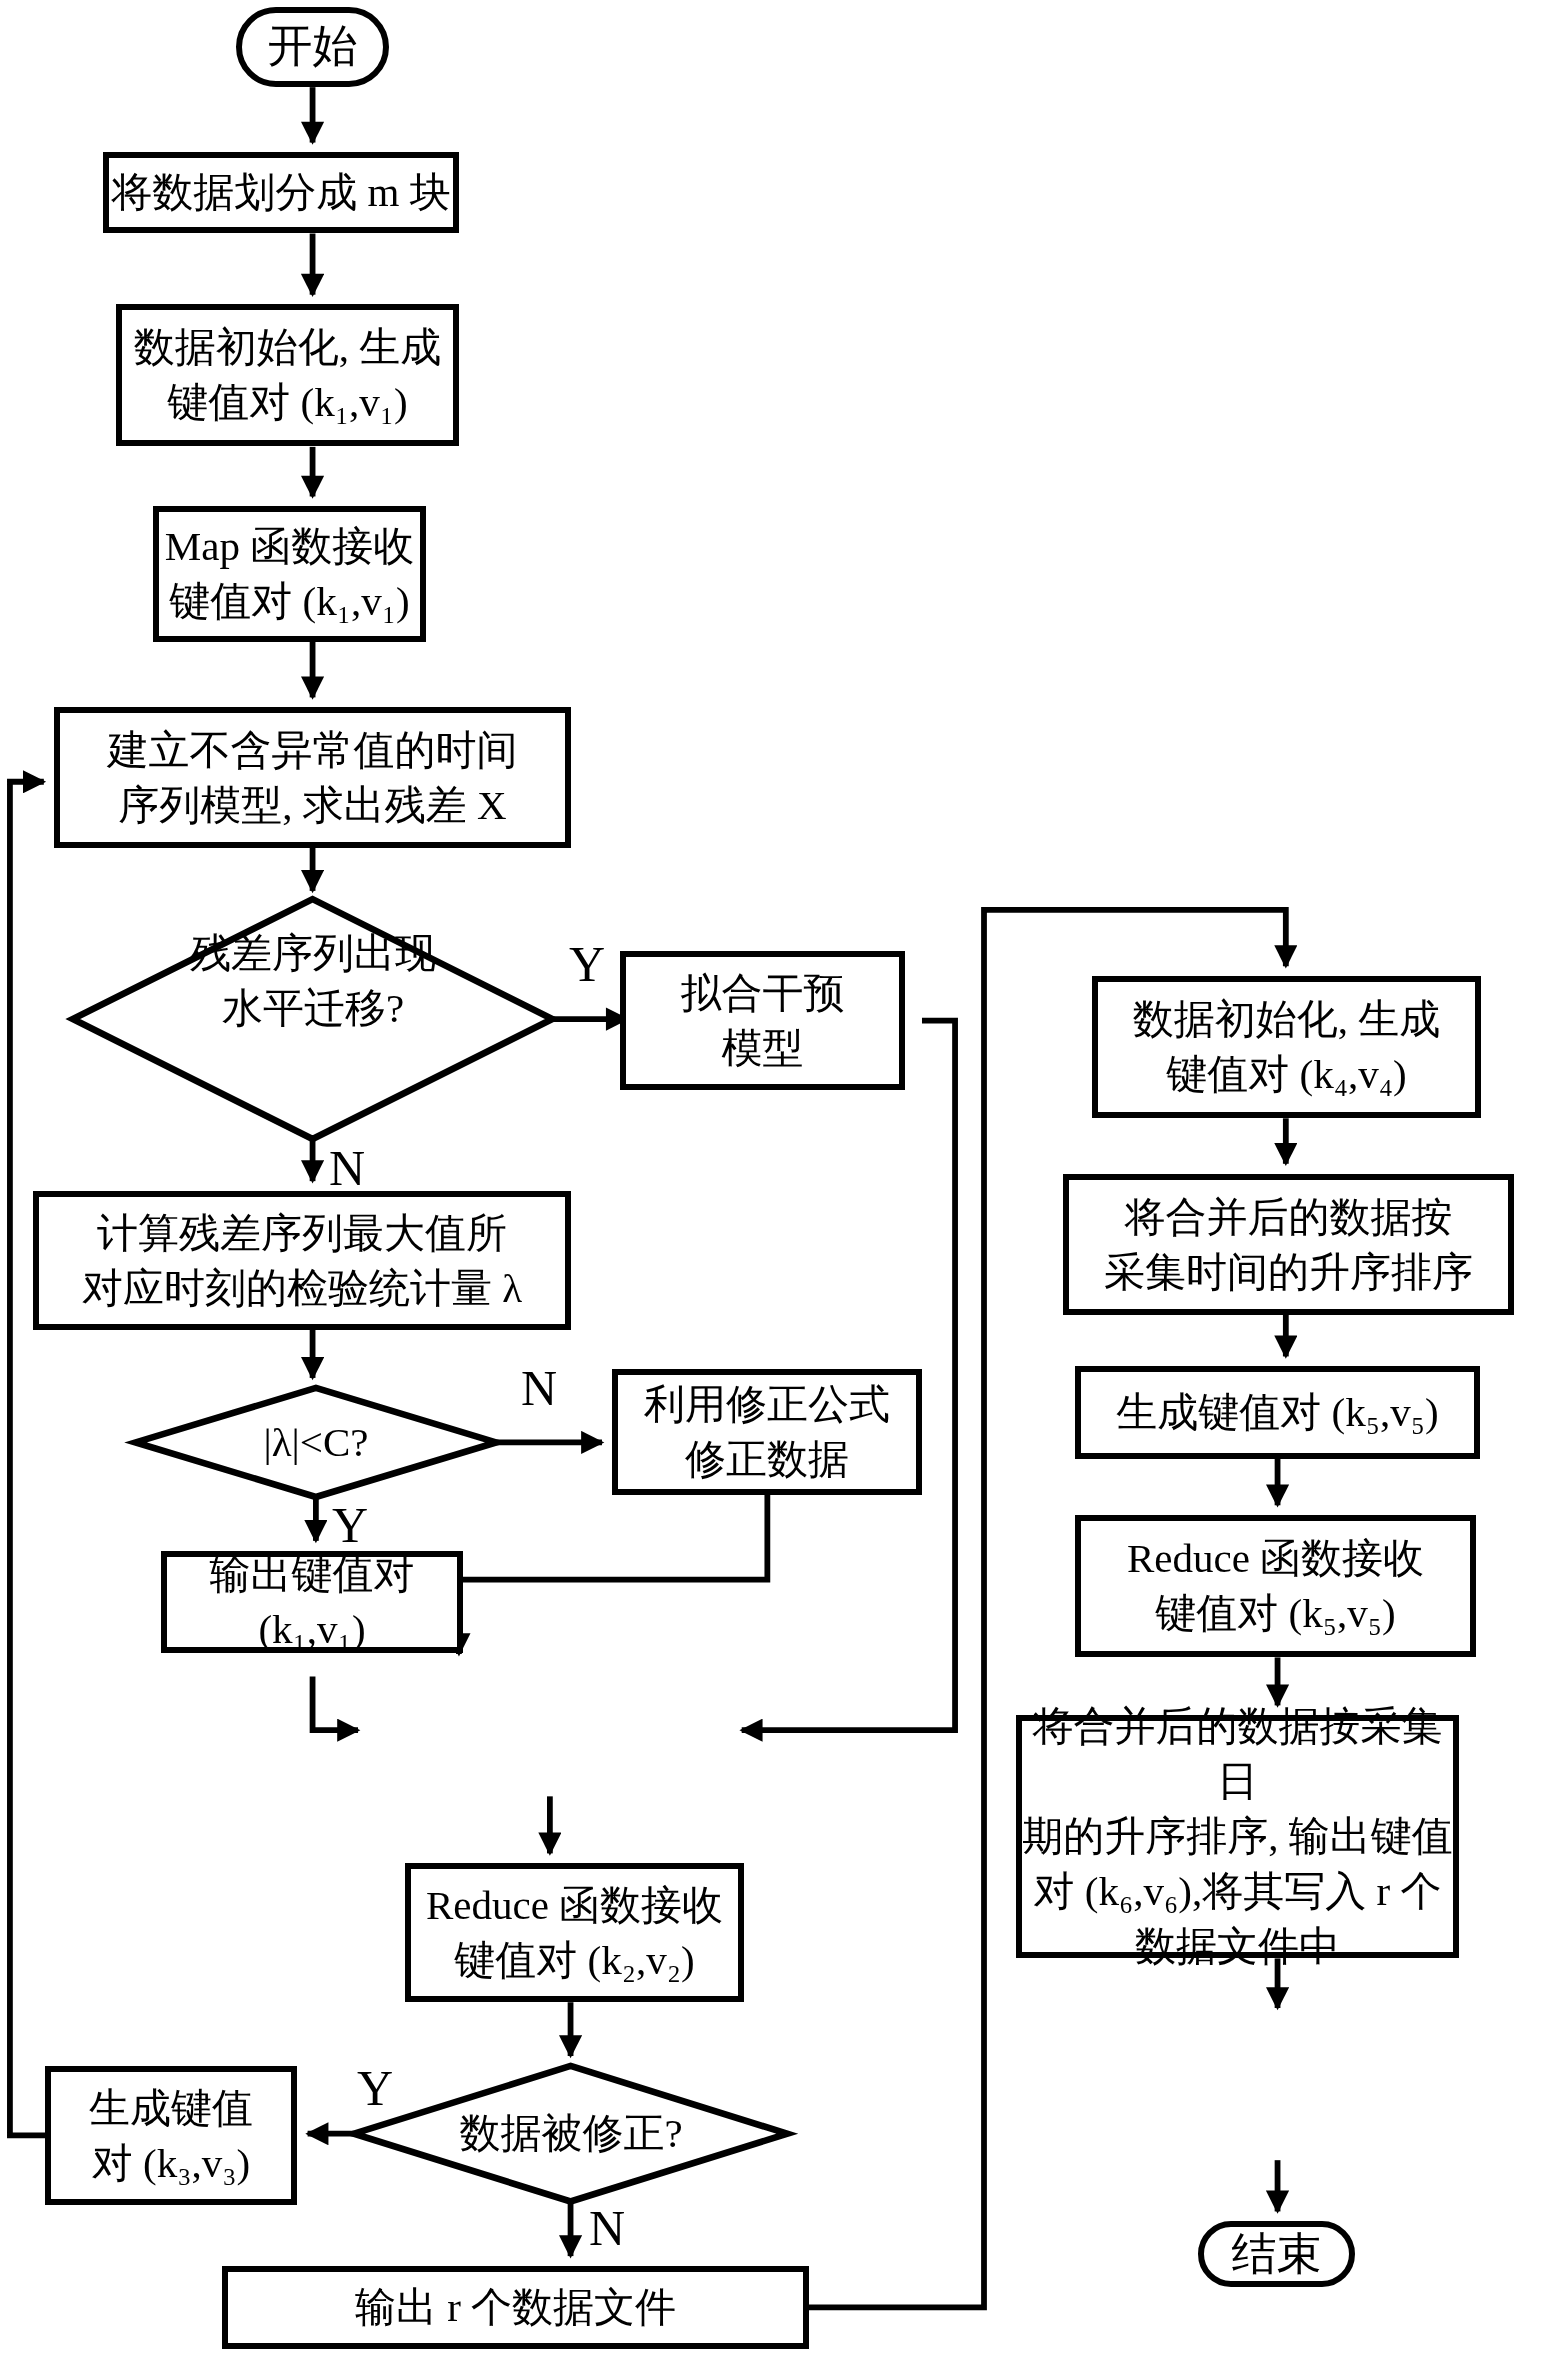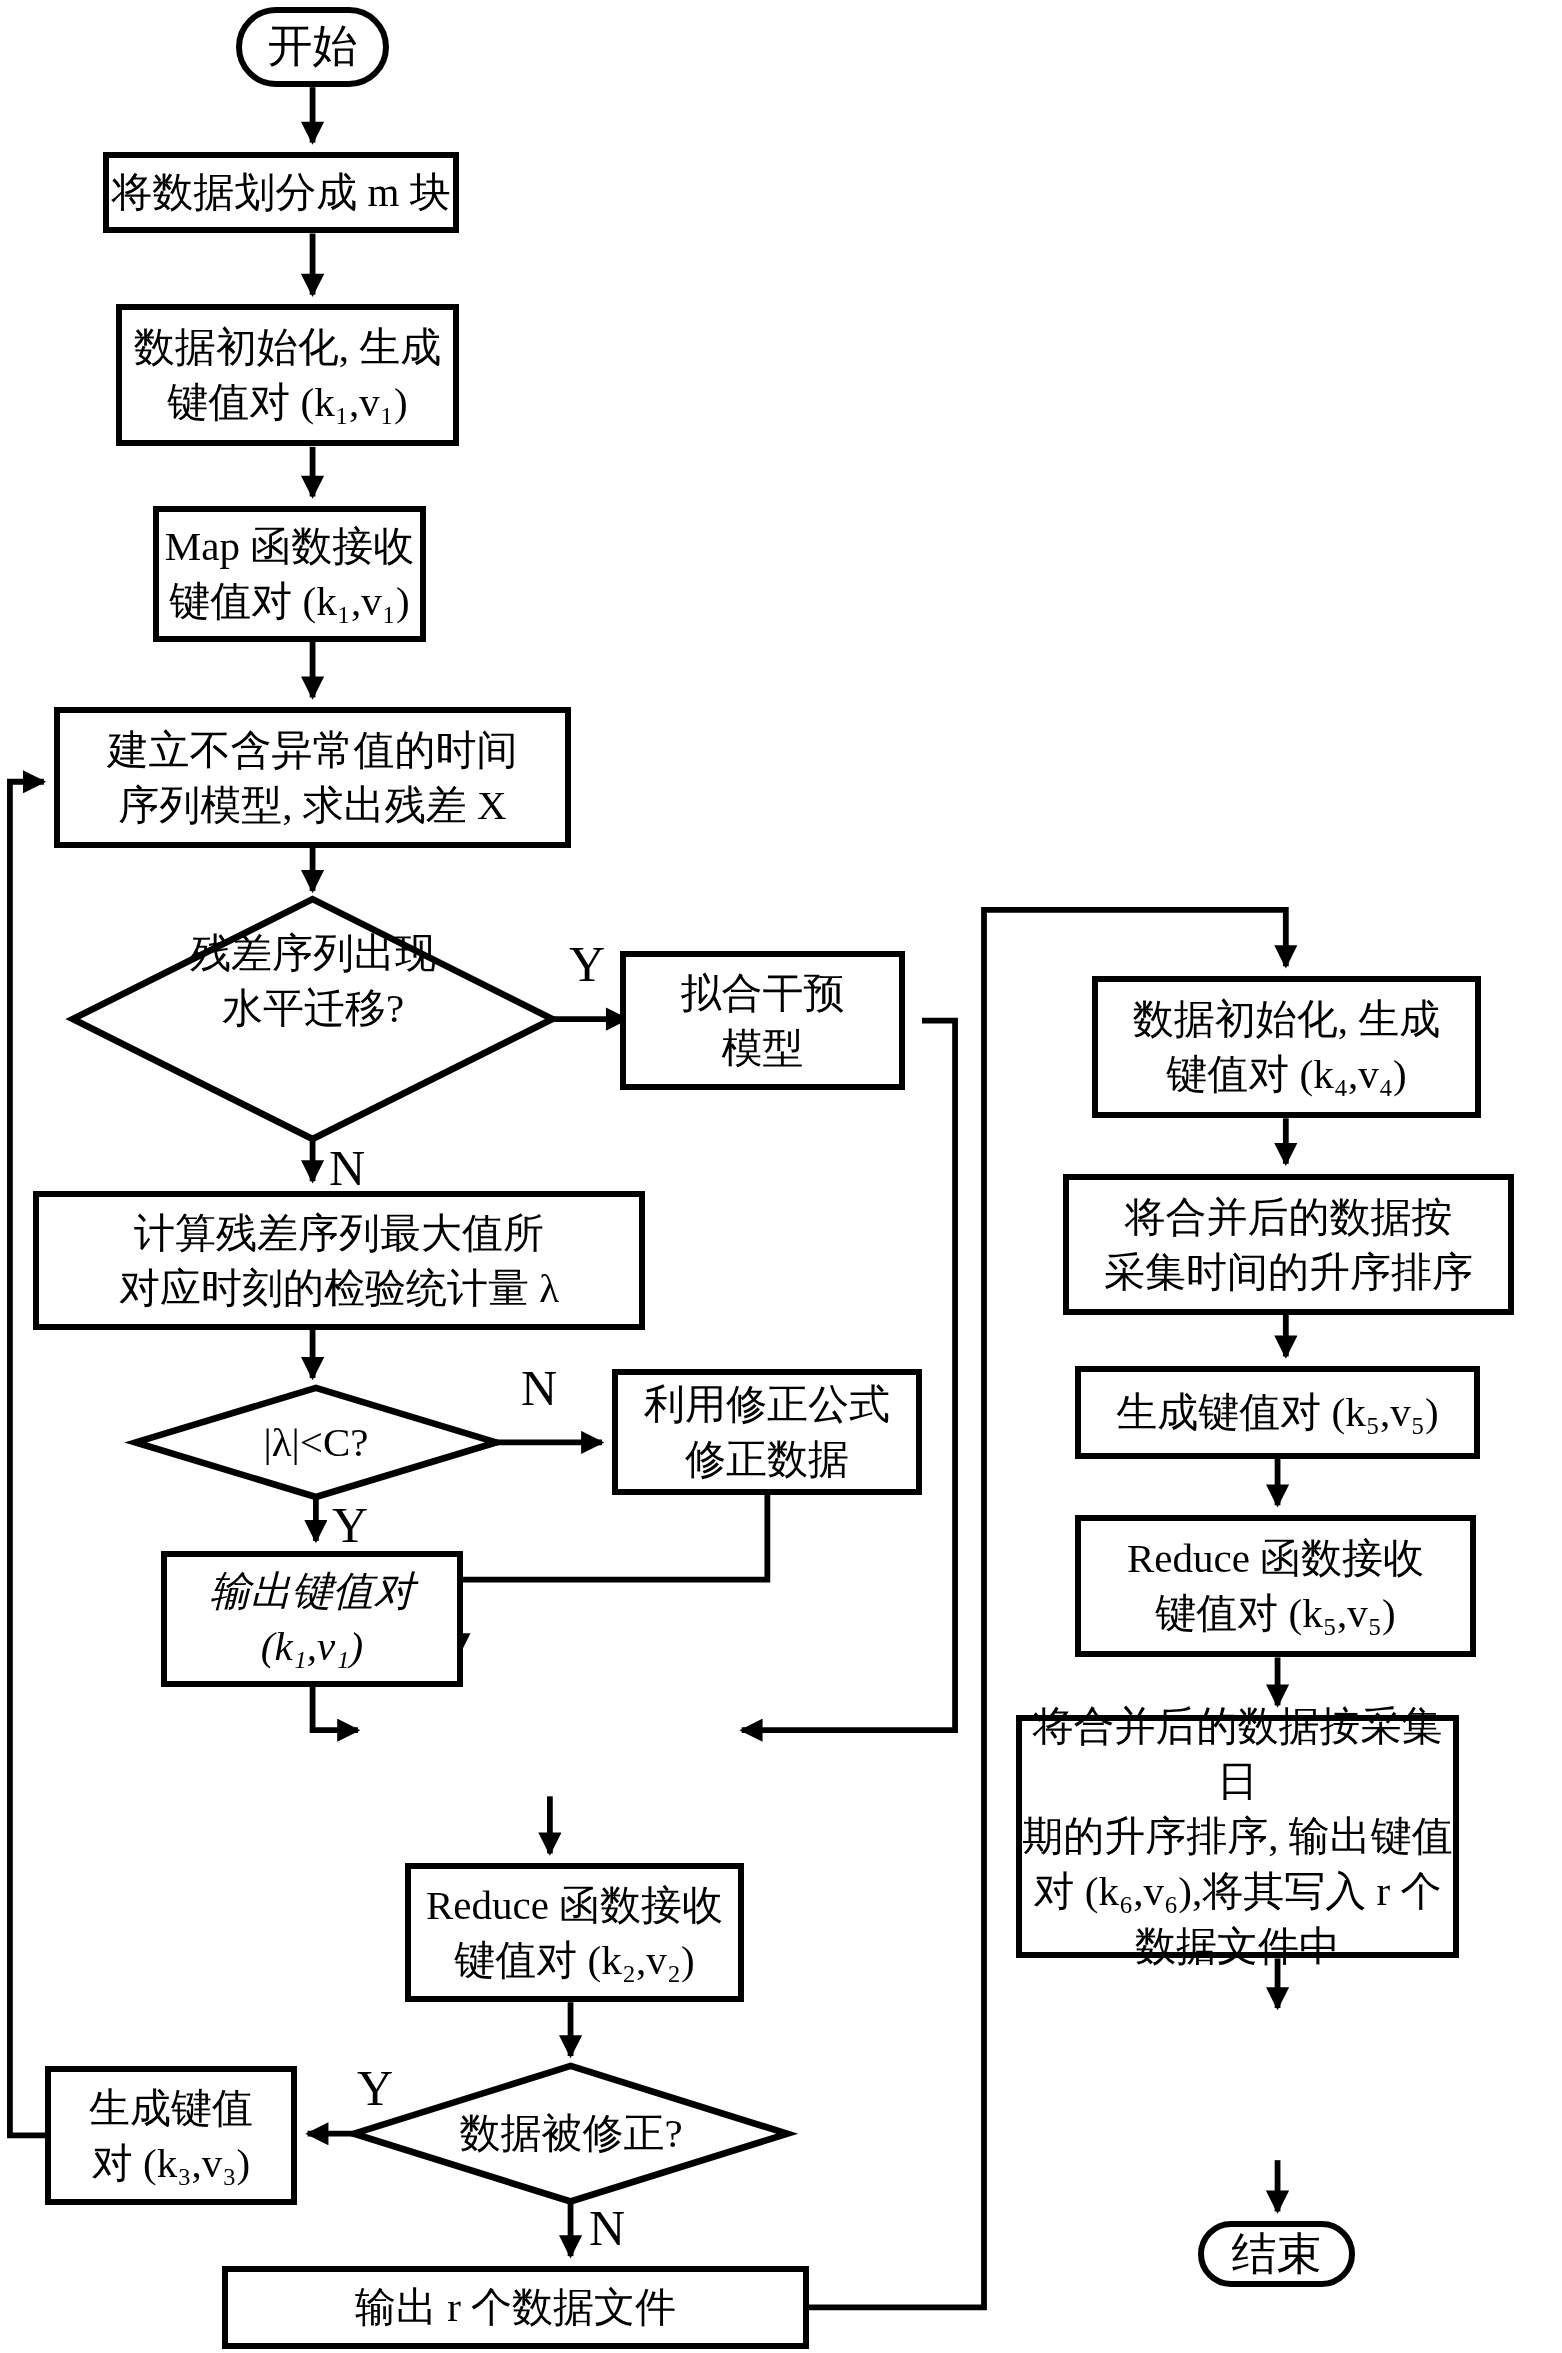--- a/index.html
+++ b/index.html
@@ -69,25 +69,25 @@
 
   <div class="node box" style="left:103px;top:152px;width:356px;height:81px;">将数据划分成 m 块</div>
   <div class="node box" style="left:116px;top:304px;width:343px;height:142px;">数据初始化, 生成
 键值对 (k₁,v₁)</div>
   <div class="node box" style="left:153px;top:506px;width:273px;height:136px;">Map 函数接收
 键值对 (k₁,v₁)</div>
   <div class="node box" style="left:54px;top:707px;width:517px;height:141px;">建立不含异常值的时间
 序列模型, 求出残差 X</div>
   <div class="node box" style="left:620px;top:951px;width:285px;height:139px;">拟合干预
 模型</div>
-  <div class="node box" style="left:33px;top:1191px;width:612px;height:139px;">计算残差序列最大值所
+  <div class="node box" style="left:33px;top:1191px;width:538px;height:139px;">计算残差序列最大值所
 对应时刻的检验统计量 λ</div>
   <div class="node box" style="left:612px;top:1369px;width:310px;height:126px;">利用修正公式
 修正数据</div>
-  <div class="node box" style="left:161px;top:1551px;width:302px;height:136px;font-style:italic;">输出键值对
+  <div class="node box" style="left:161px;top:1551px;width:302px;height:102px;">输出键值对
 (k₁,v₁)</div>
   <div class="node box" style="left:405px;top:1863px;width:339px;height:139px;">Reduce 函数接收
 键值对 (k₂,v₂)</div>
   <div class="node box" style="left:45px;top:2066px;width:252px;height:139px;">生成键值
 对 (k₃,v₃)</div>
   <div class="node box" style="left:222px;top:2266px;width:587px;height:83px;">输出 r 个数据文件</div>
 
   <div class="node box" style="left:1092px;top:976px;width:389px;height:142px;">数据初始化, 生成
 键值对 (k₄,v₄)</div>
   <div class="node box" style="left:1063px;top:1174px;width:451px;height:141px;">将合并后的数据按

